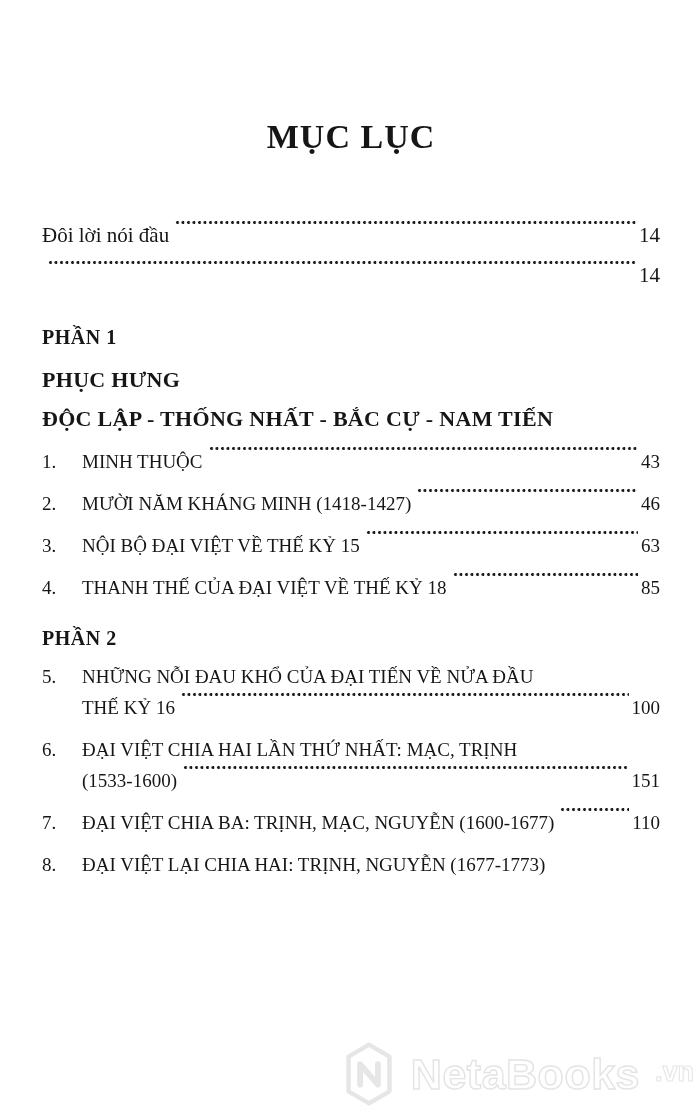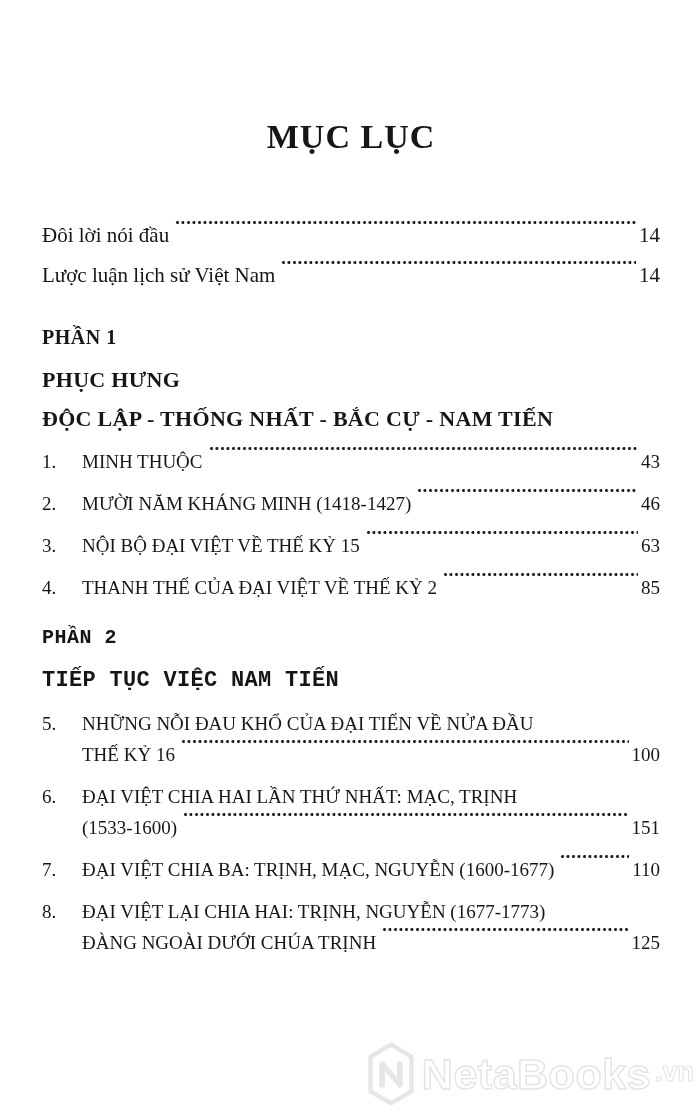--- a/index.html
+++ b/index.html
@@ -48,21 +48,21 @@
     background-size: 5.5px 5px;
     background-repeat: repeat-x;
     background-position: left bottom;
   }
   .page-num {
     white-space: nowrap;
   }
   .section-header {
   }
   .section-1 .section-header { margin-top: 34px; }
-  .section-2 .section-header { margin-top: 22px; font-family: Liberation Mono, monospace; }
+  .section-2 .section-header { margin-top: 22px; }
   .part-label {
     font-size: 20px;
     line-height: 26px;
     font-weight: bold;
     margin-bottom: 10px;
     letter-spacing: 0.5px;
   }
   .section-title-line {
     font-size: 22px;
     line-height: 39px;
@@ -92,21 +92,21 @@
   }
   .line-text {
     white-space: nowrap;
   }
   .watermark {
     position: absolute;
     right: 6px;
     bottom: 12px;
     display: flex;
     align-items: center;
-    gap: 7px;
+    gap: 18px;
     user-select: none;
   }
   .wm-logo {
     display: block;
   }
   .wm-brand {
     font-family: "Liberation Sans", "DejaVu Sans", sans-serif;
     font-weight: bold;
     font-size: 43px;
     color: #ffffff;
@@ -131,21 +131,20 @@
 <div class="page">
   <div class="content">
     <h1 class="page-title">MỤC LỤC</h1>
     <div class="front-matter" id="front-matter">
         <div class="fm-row">
           <span class="line-text">Đôi lời nói đầu</span>
           <span class="dots"></span>
           <span class="page-num">14</span>
         </div>
         <div class="fm-row">
-          <span class="line-text">Lược luận lịch sử Việt Nam</span>
           <span class="dots"></span>
           <span class="page-num">14</span>
         </div>
       </div>
     <div id="sections">
         <section class="toc-section section-1">
           <div class="section-header">
             <div class="part-label">PHẦN 1</div>
             <div class="section-title-line">PHỤC HƯNG</div>
             <div class="section-title-line">ĐỘC LẬP - THỐNG NHẤT - BẮC CỰ - NAM TIẾN</div>
@@ -178,32 +177,31 @@
                   <span class="line-text">NỘI BỘ ĐẠI VIỆT VỀ THẾ KỶ 15</span>
                   <span class="dots"></span>
                   <span class="page-num">63</span>
                 </div>
               </div>
             </div>
             <div class="item">
               <span class="item-num">4.</span>
               <div class="item-body">
                 <div class="leader-line">
-                  <span class="line-text">THANH THẾ CỦA ĐẠI VIỆT VỀ THẾ KỶ 2</span>
+                  <span class="line-text">THANH THẾ CỦA ĐẠI VIỆT VỀ THẾ KỶ 18</span>
                   <span class="dots"></span>
                   <span class="page-num">85</span>
                 </div>
               </div>
             </div>
           </div>
         </section>
         <section class="toc-section section-2">
           <div class="section-header">
             <div class="part-label">PHẦN 2</div>
-            <div class="section-title-line">TIẾP TỤC VIỆC NAM TIẾN</div>
           </div>
           <div class="items">
             <div class="item">
               <span class="item-num">5.</span>
               <div class="item-body">
                 <div class="line-text">NHỮNG NỖI ĐAU KHỔ CỦA ĐẠI TIẾN VỀ NỬA ĐẦU</div>
                 <div class="leader-line">
                   <span class="line-text">THẾ KỶ 16</span>
                   <span class="dots"></span>
                   <span class="page-num">100</span>
@@ -228,25 +226,20 @@
                   <span class="line-text">ĐẠI VIỆT CHIA BA: TRỊNH, MẠC, NGUYỄN (1600-1677)</span>
                   <span class="dots"></span>
                   <span class="page-num">110</span>
                 </div>
               </div>
             </div>
             <div class="item">
               <span class="item-num">8.</span>
               <div class="item-body">
                 <div class="line-text">ĐẠI VIỆT LẠI CHIA HAI: TRỊNH, NGUYỄN (1677-1773)</div>
-                <div class="leader-line">
-                  <span class="line-text">ĐÀNG NGOÀI DƯỚI CHÚA TRỊNH</span>
-                  <span class="dots"></span>
-                  <span class="page-num">125</span>
-                </div>
               </div>
             </div>
           </div>
         </section>
       </div>
   </div>
 
   <div class="watermark">
     <svg class="wm-logo" viewBox="0 0 54 74" width="48" height="66" aria-hidden="true">
       <polygon points="27,4 50,17.5 50,56.5 27,70 4,56.5 4,17.5" fill="none" stroke="#e6e6e6" stroke-width="5" stroke-linejoin="round"></polygon>

